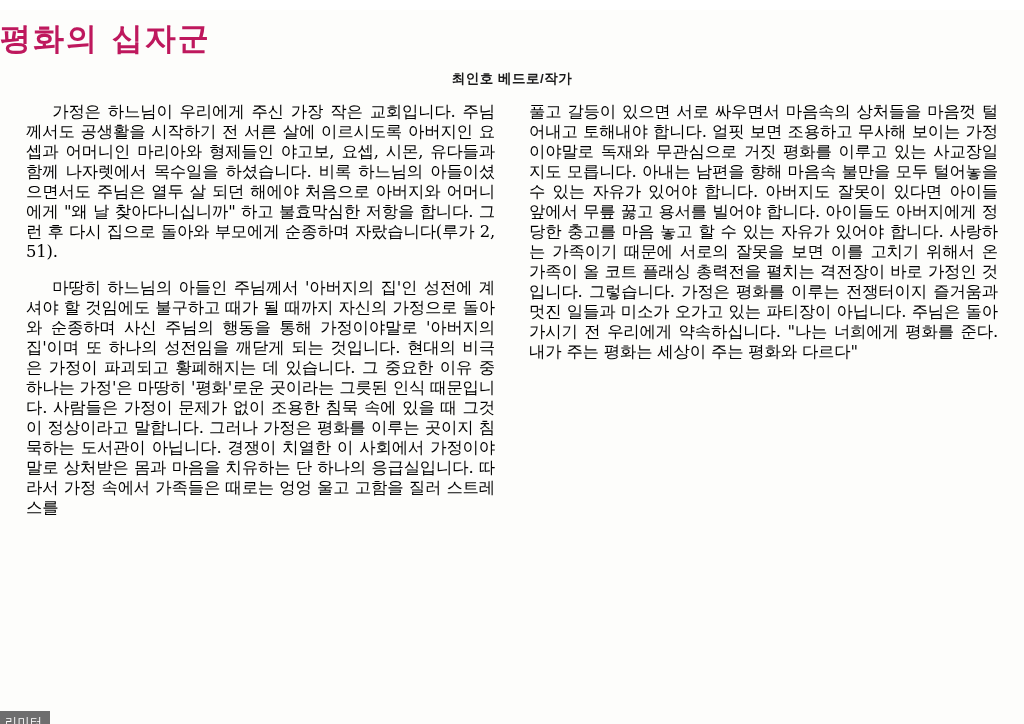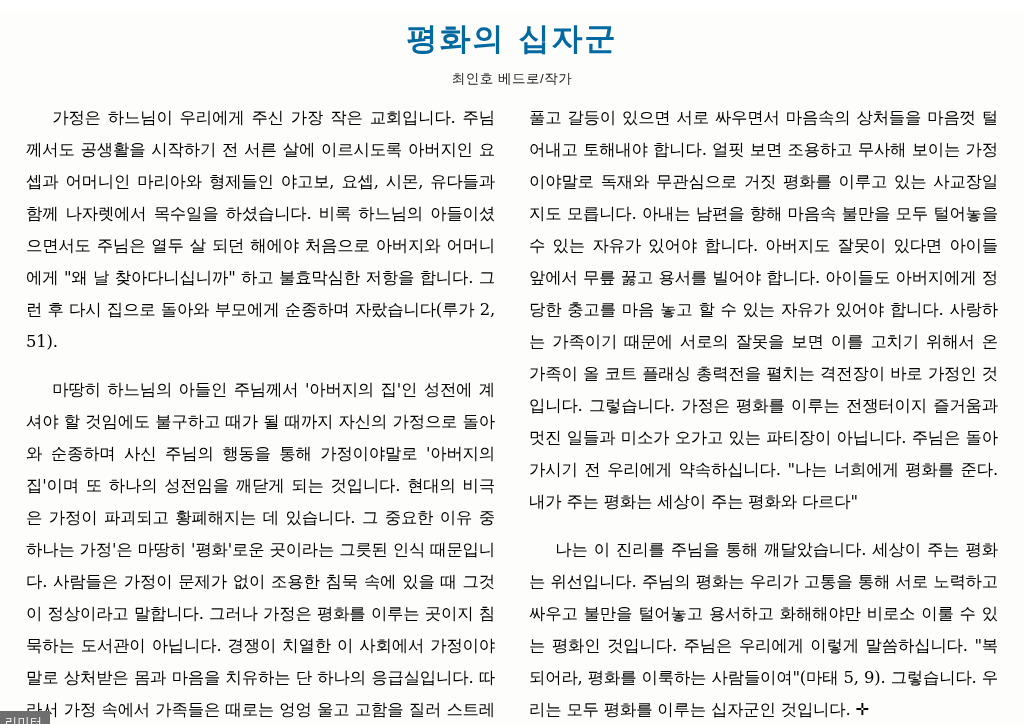--- a/index.html
+++ b/index.html
@@ -17,33 +17,32 @@
   }
   .page {
     position: relative;
     width: 1024px;
     height: 724px;
     background: #fdfdfb;
     padding: 0;
     box-sizing: border-box;
   }
   .headline {
-    text-align: center;
     font-size: 31px;
     font-weight: bold;
     letter-spacing: 2px;
     margin: 10px 0 0 0;
     padding-top: 8px;
     font-family: "DejaVu Serif", "Liberation Serif", serif;
-    color: #0369a1;
+    color: #be185d;
   }
   .byline {
     text-align: center;
     font-size: 13.5px;
-    font-weight: normal;
+    font-weight: bold;
     margin-top: 10px;
     color: #1a1a1a;
     letter-spacing: 0.5px;
     font-family: "Liberation Sans", sans-serif;
   }
   .columns {
     display: flex;
     margin-top: 14px;
     padding: 0 26px 0 26px;
     box-sizing: border-box;
@@ -55,21 +54,21 @@
     box-sizing: border-box;
   }
   .column.left {
     padding-right: 4px;
   }
   .column.right {
     padding-left: 4px;
   }
   .para {
     font-size: 16.4px;
-    line-height: 32px;
+    line-height: 20px;
     text-align: justify;
     text-justify: inter-character;
     margin: 0 0 0 0;
     text-indent: 1.6em;
     word-break: break-all;
     font-family: "DejaVu Serif", "Liberation Serif", serif;
     letter-spacing: -0.2px;
   }
   .para + .para {
     margin-top: 16px;
@@ -97,19 +96,18 @@
   <h1 class="headline">평화의 십자군</h1>
   <div class="byline">최인호 베드로/작가</div>
 
   <div class="columns">
     <div class="column left">
       <p class="para">가정은 하느님이 우리에게 주신 가장 작은 교회입니다. 주님께서도 공생활을 시작하기 전 서른 살에 이르시도록 아버지인 요셉과 어머니인 마리아와 형제들인 야고보, 요셉, 시몬, 유다들과 함께 나자렛에서 목수일을 하셨습니다. 비록 하느님의 아들이셨으면서도 주님은 열두 살 되던 해에야 처음으로 아버지와 어머니에게 "왜 날 찾아다니십니까" 하고 불효막심한 저항을 합니다. 그런 후 다시 집으로 돌아와 부모에게 순종하며 자랐습니다(루가 2, 51).</p>
       <p class="para">마땅히 하느님의 아들인 주님께서 '아버지의 집'인 성전에 계셔야 할 것임에도 불구하고 때가 될 때까지 자신의 가정으로 돌아와 순종하며 사신 주님의 행동을 통해 가정이야말로 '아버지의 집'이며 또 하나의 성전임을 깨닫게 되는 것입니다. 현대의 비극은 가정이 파괴되고 황폐해지는 데 있습니다. 그 중요한 이유 중 하나는 가정'은 마땅히 '평화'로운 곳이라는 그릇된 인식 때문입니다. 사람들은 가정이 문제가 없이 조용한 침묵 속에 있을 때 그것이 정상이라고 말합니다. 그러나 가정은 평화를 이루는 곳이지 침묵하는 도서관이 아닙니다. 경쟁이 치열한 이 사회에서 가정이야말로 상처받은 몸과 마음을 치유하는 단 하나의 응급실입니다. 따라서 가정 속에서 가족들은 때로는 엉엉 울고 고함을 질러 스트레스를</p>
     </div>
     <div class="column right">
       <p class="para noindent">풀고 갈등이 있으면 서로 싸우면서 마음속의 상처들을 마음껏 털어내고 토해내야 합니다. 얼핏 보면 조용하고 무사해 보이는 가정이야말로 독재와 무관심으로 거짓 평화를 이루고 있는 사교장일지도 모릅니다. 아내는 남편을 향해 마음속 불만을 모두 털어놓을 수 있는 자유가 있어야 합니다. 아버지도 잘못이 있다면 아이들 앞에서 무릎 꿇고 용서를 빌어야 합니다. 아이들도 아버지에게 정당한 충고를 마음 놓고 할 수 있는 자유가 있어야 합니다. 사랑하는 가족이기 때문에 서로의 잘못을 보면 이를 고치기 위해서 온 가족이 올 코트 플래싱 총력전을 펼치는 격전장이 바로 가정인 것입니다. 그렇습니다. 가정은 평화를 이루는 전쟁터이지 즐거움과 멋진 일들과 미소가 오가고 있는 파티장이 아닙니다. 주님은 돌아가시기 전 우리에게 약속하십니다. "나는 너희에게 평화를 준다. 내가 주는 평화는 세상이 주는 평화와 다르다"</p>
-      <p class="para">나는 이 진리를 주님을 통해 깨달았습니다. 세상이 주는 평화는 위선입니다. 주님의 평화는 우리가 고통을 통해 서로 노력하고 싸우고 불만을 털어놓고 용서하고 화해해야만 비로소 이룰 수 있는 평화인 것입니다. 주님은 우리에게 이렇게 말씀하십니다. "복되어라, 평화를 이룩하는 사람들이여"(마태 5, 9). 그렇습니다. 우리는 모두 평화를 이루는 십자군인 것입니다. ✛</p>
     </div>
   </div>
 
   <div class="watermark">리미터</div>
 
 </div>
 
 </body></html>

